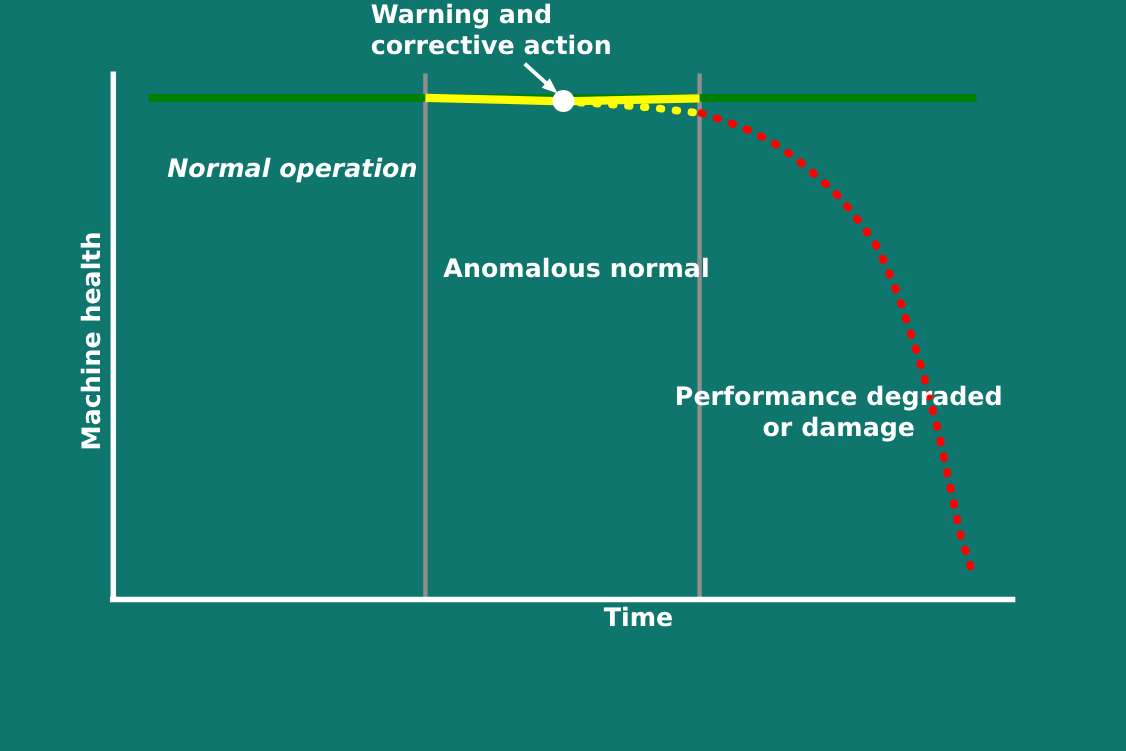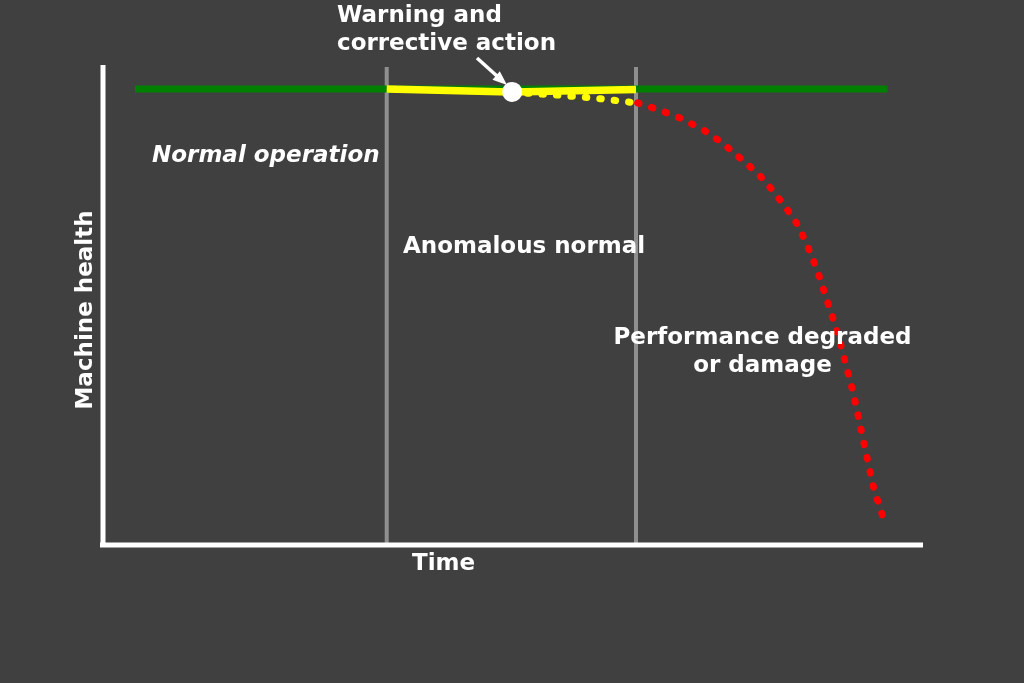--- a/index.html
+++ b/index.html
@@ -4,43 +4,43 @@
 <style>
   html, body {
     margin: 0;
     padding: 0;
     background: #000000;
   }
   .canvas {
     position: relative;
     width: 1024px;
     height: 683px;
-    background: #404040;
+    background: #0f766e;
     overflow: hidden;
     font-family: "DejaVu Sans", sans-serif;
   }
   svg.chart {
     position: absolute;
     left: 0;
     top: 0;
   }
   .lbl {
     position: absolute;
     color: #ffffff;
     font-weight: bold;
     font-size: 23px;
     line-height: 28px;
     white-space: pre-line;
   }
   .lbl-warning      { left: 337px; top: 0px; }
   .lbl-return       { left: 587px; top: 33px; white-space: nowrap; }
   .lbl-normal       { left: 152px; top: 140px; white-space: nowrap; font-style: italic; }
   .lbl-anomalous    { left: 403px; top: 231px; white-space: nowrap; }
-  .lbl-performance  { left: 610px; top: 322px; width: 305px; text-align: center; }
-  .lbl-time         { left: 412px; top: 548px; width: 200px; text-align: left; }
+  .lbl-performance  { left: 610px; top: 347px; width: 305px; text-align: center; }
+  .lbl-time         { left: 412px; top: 548px; width: 200px; text-align: right; }
   .lbl-ylabel       {
     left: 84px; top: 310px;
     transform: rotate(-90deg) translate(-50%, -50%);
     transform-origin: 0 0;
     white-space: nowrap;
   }
 </style>
 </head>
 <body>
 

